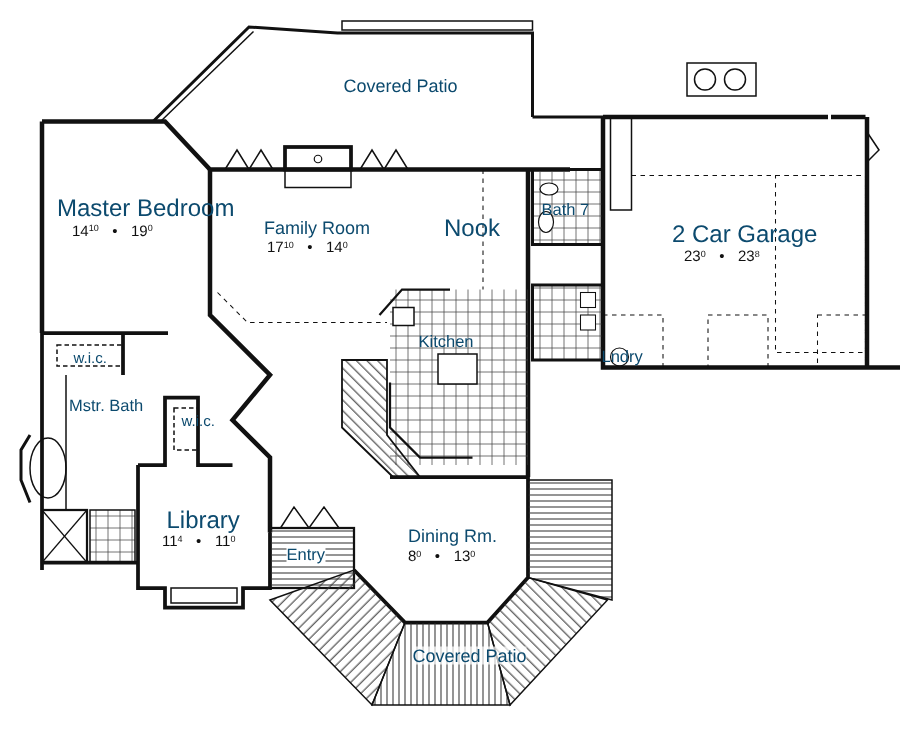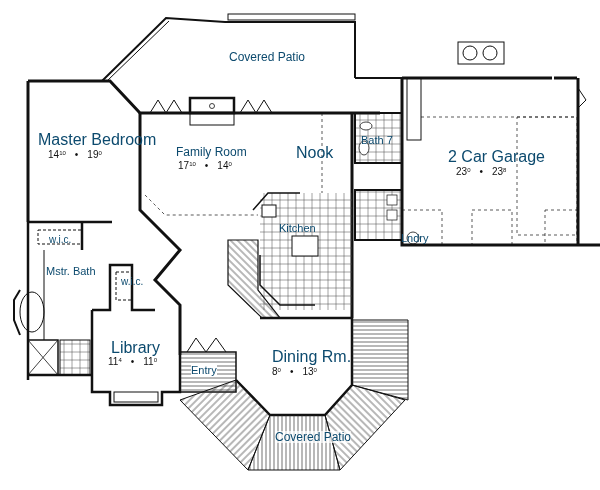--- a/index.html
+++ b/index.html
@@ -169,18 +169,18 @@
 <div class="label" style="left:46px;top:265px;font-size:11px;">Mstr. Bath</div>
 <div class="label" style="left:121px;top:276px;font-size:10px;">w.i.c.</div>
 
 <div class="label" style="left:111px;top:342px;font-size:16px;">Library</div>
 <div class="dims" style="left:108px;top:356px;">
   <span>11</span><sup>4</sup><span class="dot">•</span><span>11</span><sup>0</sup>
 </div>
 
 <div class="label" style="left:191px;top:364px;font-size:11px;background:#fff;text-align:right;">Entry</div>
 
-<div class="label" style="left:272px;top:351px;font-size:16px;">Dining Rm.</div>
+<div class="label" style="left:272px;top:351px;font-size:12px;">Dining Rm.</div>
 <div class="dims" style="left:272px;top:366px;">
   <span>8</span><sup>0</sup><span class="dot">•</span><span>13</span><sup>0</sup>
 </div>
 
 <div class="label" style="left:275px;top:431px;font-size:12px;background:rgba(255,255,255,0.7);">Covered Patio</div>
 
 </body></html>

